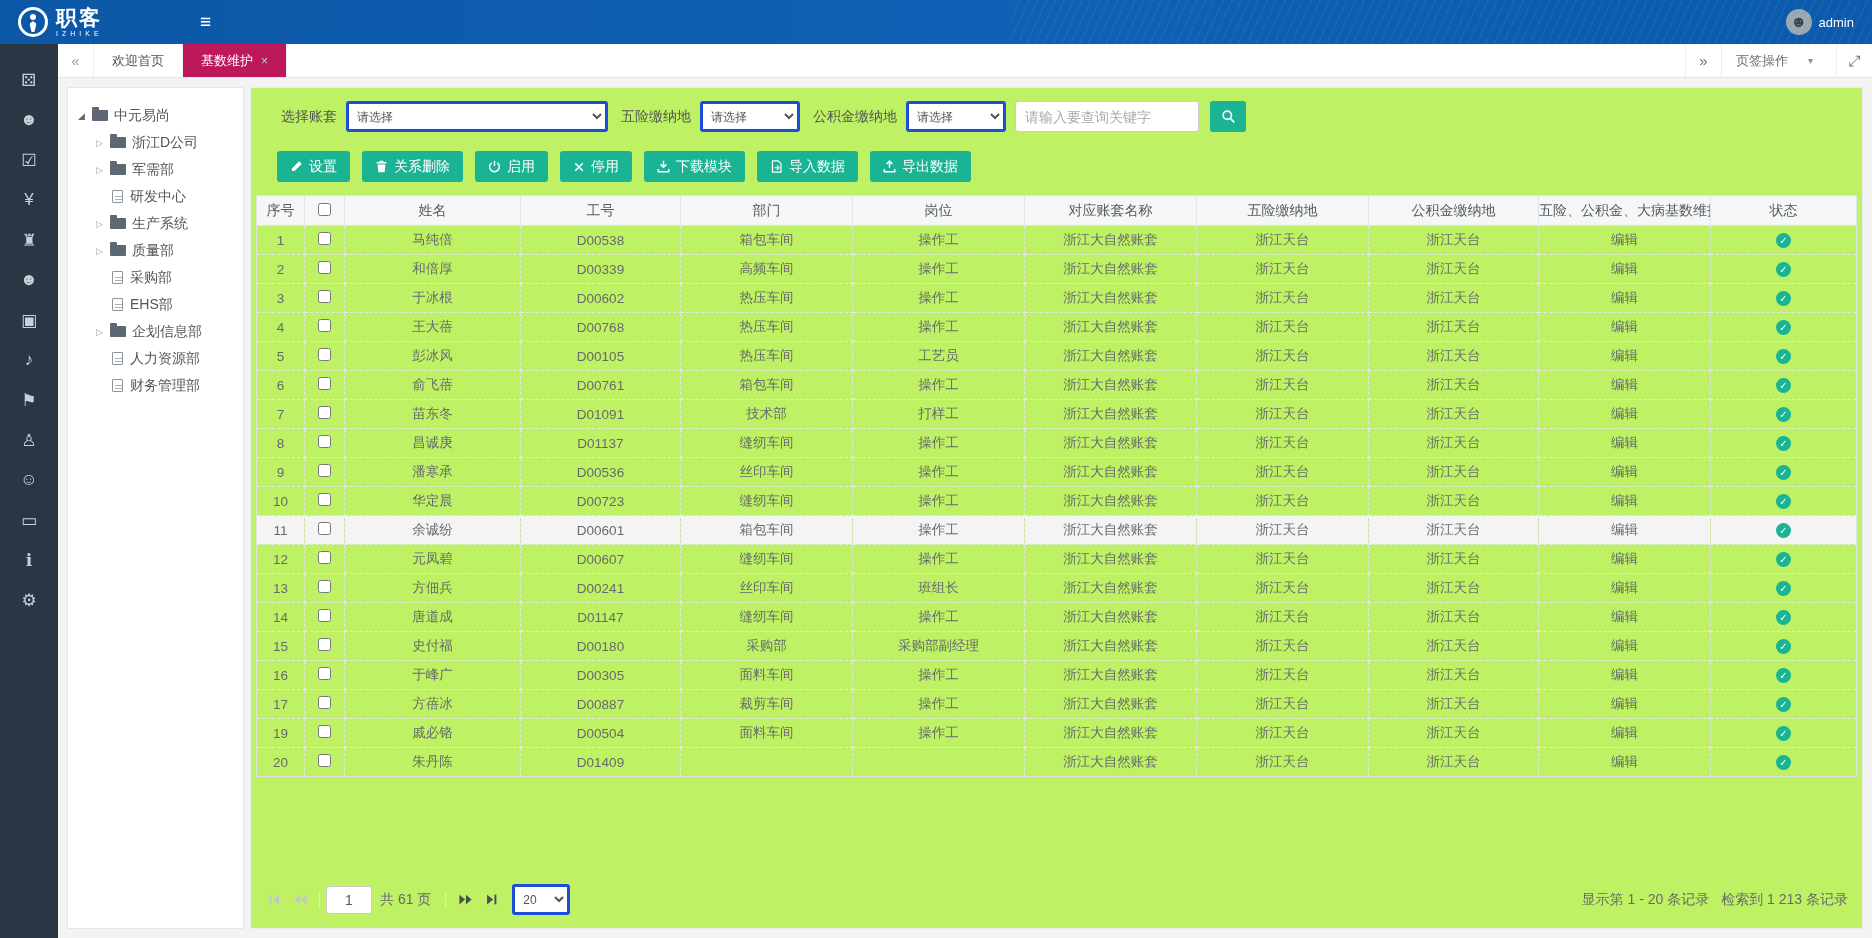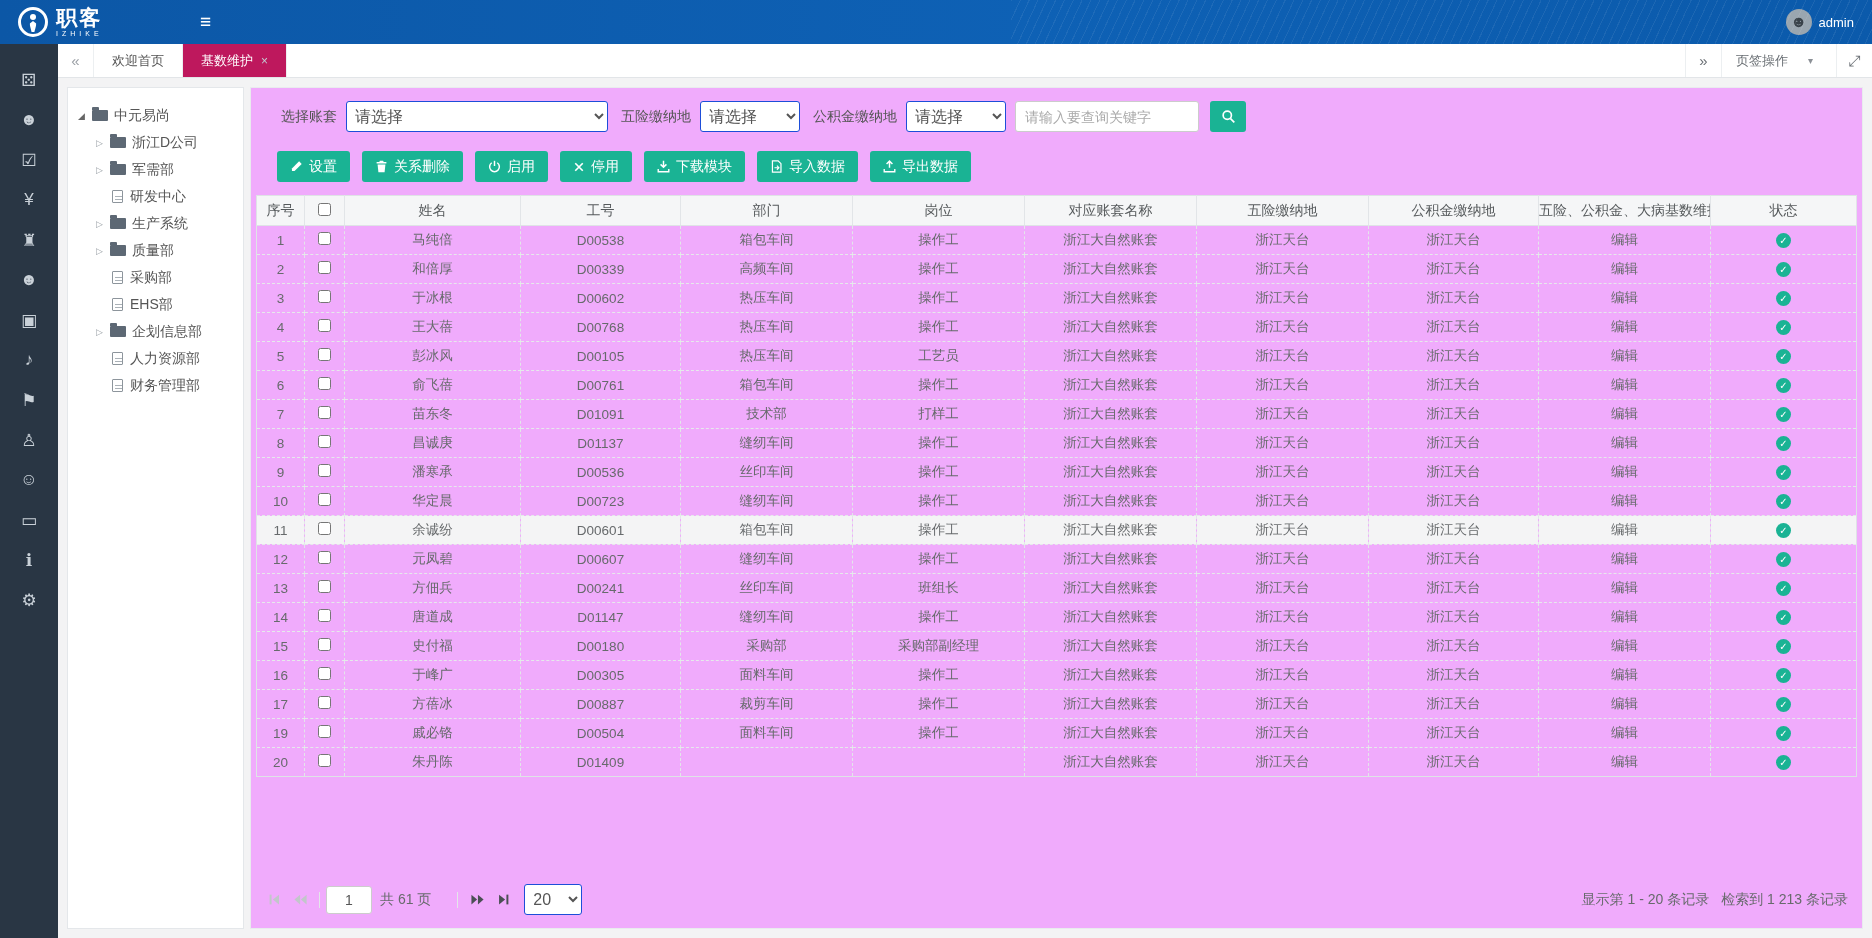--- a/index.html
+++ b/index.html
@@ -3,21 +3,21 @@
 <meta charset="utf-8">
 <style>
   * { margin:0; padding:0; box-sizing:border-box; }
   html,body { width:1872px; height:938px; overflow:hidden;
     font-family:"Liberation Sans","DejaVu Sans",sans-serif; }
   #app { position:relative; width:1872px; height:938px; background:#f3f3f4; }
 
   
   .app-header { position:absolute; top:0; left:0; right:0; height:44px;
     background:linear-gradient(90deg,#0c57a6 0%,#0e61b5 55%,#0b5aab 100%);
-    display:flex; align-items:center; color:#fff; z-index:5;text-align:center; }
+    display:flex; align-items:center; color:#fff; z-index:5; }
   .app-header::after { content:""; position:absolute; right:0; top:0; bottom:0; width:46%;
     background:repeating-linear-gradient(115deg, rgba(255,255,255,.07) 0 1px, transparent 1px 8px);
     pointer-events:none; }
   .logo-wrap { display:flex; align-items:center; padding-left:18px; gap:8px; }
   .logo-mark { width:30px; height:30px; border:3px solid #fff; border-radius:50%;
     position:relative; }
   .logo-mark .dot { position:absolute; left:50%; top:4px; transform:translateX(-50%);
     width:6px; height:6px; background:#fff; border-radius:50%; }
   .logo-mark .tie { position:absolute; left:50%; top:11px; transform:translateX(-50%);
     width:7px; height:11px; background:#fff; clip-path:polygon(50% 0,100% 25%,70% 100%,30% 100%,0 25%); }
@@ -64,29 +64,29 @@
   .caret.open { color:#666; }
   .folder { width:16px; height:11px; background:#5d6874; border-radius:1px; position:relative;
     margin-right:6px; flex:0 0 16px; }
   .folder::before { content:""; position:absolute; top:-3px; left:0; width:7px; height:3px;
     background:#5d6874; border-radius:1px 1px 0 0; }
   .file { width:11px; height:13px; background:#fff; border:1px solid #8d959c; border-radius:1px;
     margin-right:7px; margin-left:2px; flex:0 0 11px;
     background-image:repeating-linear-gradient(#fff 0 2px, #aab1b7 2px 3px);
     background-size:7px 100%; background-position:2px 3px; background-repeat:no-repeat; }
 
-  .main-panel { flex:1; background:#f0abfc; border:1px solid #e9ebee; position:relative;
+  .main-panel { flex:1; background:#bef264; border:1px solid #e9ebee; position:relative;
     display:flex; flex-direction:column; }
 
   
   .filter-row { display:flex; align-items:center; padding:13px 0 0 30px; gap:9px; }
   .filter-label { font-size:14px; color:#555; white-space:nowrap; }
   .filter-label.gap { margin-left:4px; }
-  select, .page-size { height:31px; border:1px solid #1d4ed8; border-radius:3px; color:#555;
-    font-size:16px; background:#fff; padding:0 4px;
+  select, .page-size { height:31px; border:3px solid #1d4ed8; border-radius:3px; color:#555;
+    font-size:12px; background:#fff; padding:0 4px;
     font-family:"Liberation Sans","DejaVu Sans",sans-serif; }
   .sel-account { width:262px; }
   .sel-small { width:100px; }
   .search-input { width:184px; height:31px; border:1px solid #ccc; border-radius:3px;
     padding:0 9px; font-size:14px; color:#555;
     font-family:"Liberation Sans","DejaVu Sans",sans-serif; }
   .search-input::placeholder { color:#aaa; }
   .search-btn { width:36px; height:31px; background:var(--accent); border:none; border-radius:3px;
     display:flex; align-items:center; justify-content:center; cursor:pointer; margin-left:2px; }
 
@@ -118,21 +118,21 @@
   .pagination { position:absolute; left:10px; right:14px; bottom:13px; display:flex;
     align-items:center; font-size:14px; color:#676a6c; }
   .pg-icon { width:26px; height:26px; display:flex; align-items:center; justify-content:center;
     cursor:pointer; }
   .pg-icon.disabled { color:#c2c6ca; cursor:default; }
   .pg-icon.active { color:#4a4f54; }
   .pg-sep { width:1px; height:16px; background:#e3e6e9; margin:0 6px; }
   .page-input { width:46px; height:28px; border:1px solid #ccc; border-radius:3px;
     text-align:center; font-size:14px; color:#555; margin-right:8px;
     font-family:"Liberation Sans","DejaVu Sans",sans-serif; }
-  .total-label { margin-right:20px; white-space:nowrap; }
+  .total-label { margin-right:8px; white-space:nowrap; }
   .page-size { width:58px; margin-left:8px; }
   .pg-summary { margin-left:auto; display:flex; gap:12px; white-space:nowrap; }
 </style>
 </head>
 <body>
 
 <div id="app">
 
   <div class="app-header">
     <div class="logo-wrap">

